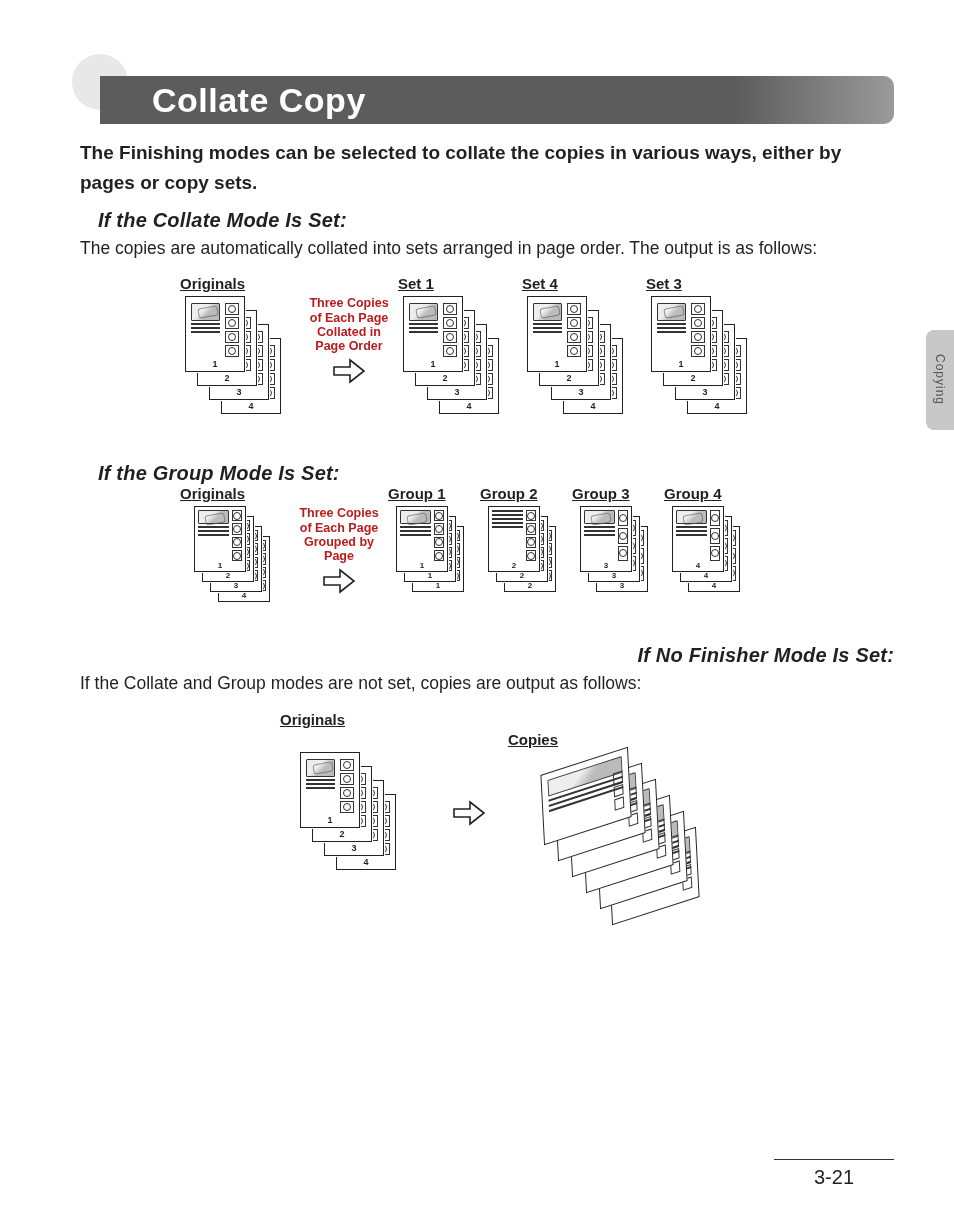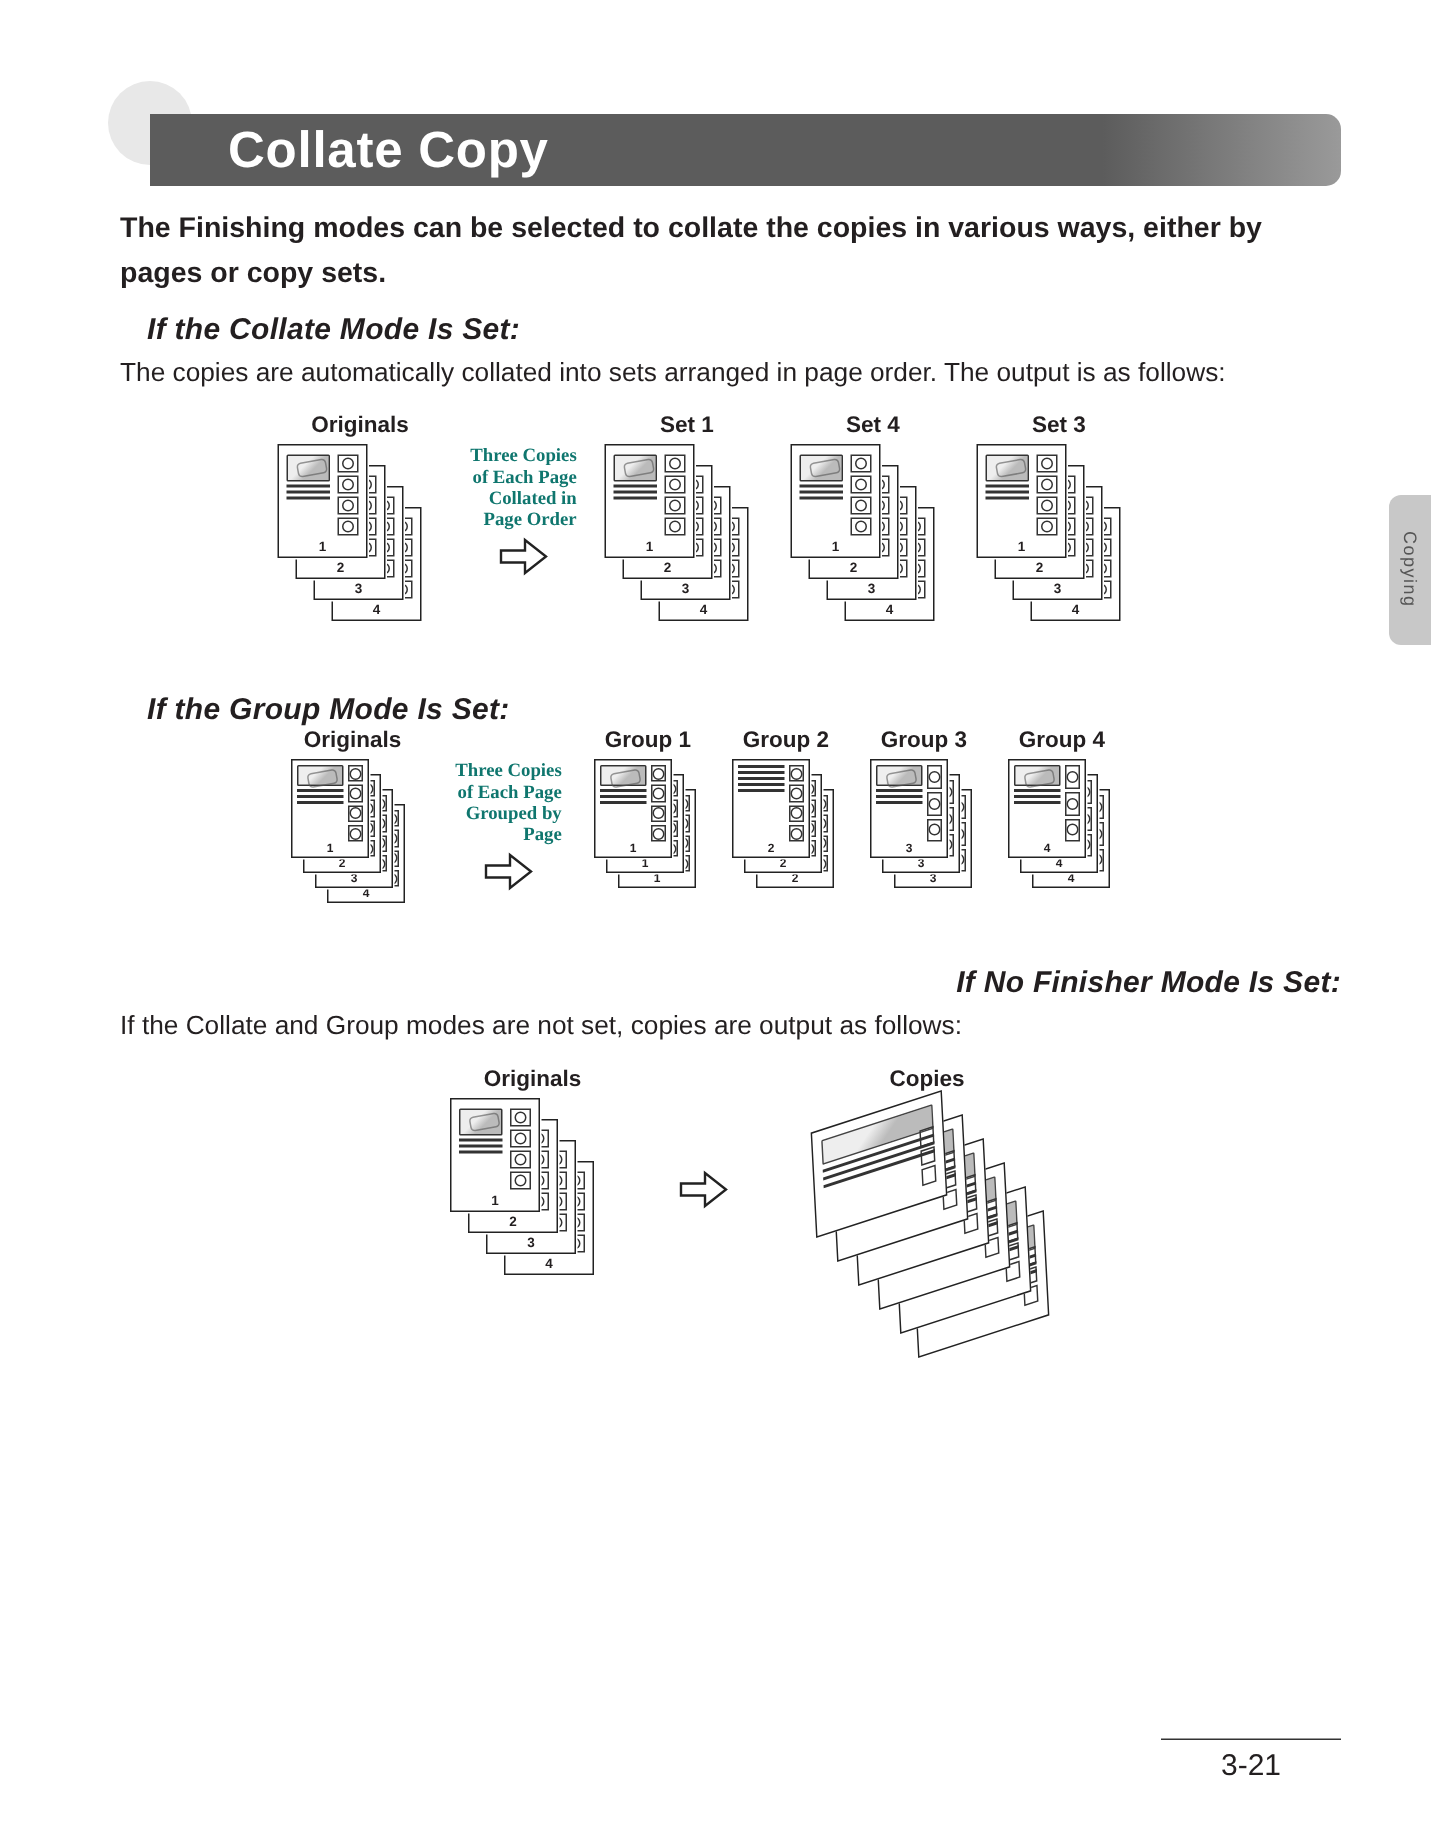--- a/index.html
+++ b/index.html
@@ -132,43 +132,42 @@
     margin-left: 100px;
     margin-right: 20px;
   }
   .diagram.noFinisher { margin-left: 200px; margin-right: 110px; }
   .row-labels {
     display: flex;
     gap: 4px;
     font-weight: 800;
     font-size: 15px;
   }
-  .lab { text-align: center; }
+  .lab { text-align: left; text-decoration: underline; }
   .stack-row {
     display: flex;
     align-items: flex-start;
     gap: 4px;
     margin-top: 4px;
   }
   .stack-col { display: flex; flex-direction: column; align-items: center; }
   .arrow-col {
     display: flex;
     flex-direction: column;
     align-items: center;
     justify-content: flex-start;
     padding-top: 0;
   }
   .arrow-caption {
     font-size: 12.5px;
     font-weight: 800;
-    text-align: right;
-    color: #0f766e;
+    text-align: center;
+    color: #b91c1c;
     line-height: 1.15;
     margin-bottom: 4px;
-    font-family: Liberation Serif, serif;
   }
   
   .stack {
     position: relative;
   }
   .sheet {
     position: absolute;
     width: 58px;
     height: 74px;
     background: #fff;
@@ -887,21 +886,21 @@
     </div>
   </div>
 
   <div class="subhead" style="margin-top:26px;text-align:right;">If No Finisher Mode Is Set:</div>
   <div class="bodytext">If the Collate and Group modes are not set, copies are output as follows:</div>
 
   <div class="diagram noFinisher">
     <div class="row-labels">
       <div class="lab" style="width:150px;">Originals</div>
       <div style="width:70px;"></div>
-      <div class="lab" style="width:220px;">Copies</div>
+      <div class="lab" style="width:220px;margin-top:20px;">Copies</div>
     </div>
     <div class="stack-row">
       <div class="stack-col" style="width:150px;">
         <div class="stack sz-110x140">
           <div class="sheet">
               <div class="content">
                 <div class="thumb"></div>
                 <div class="ln"></div>
                 <div class="ln"></div>
                 <div class="ln"></div>

